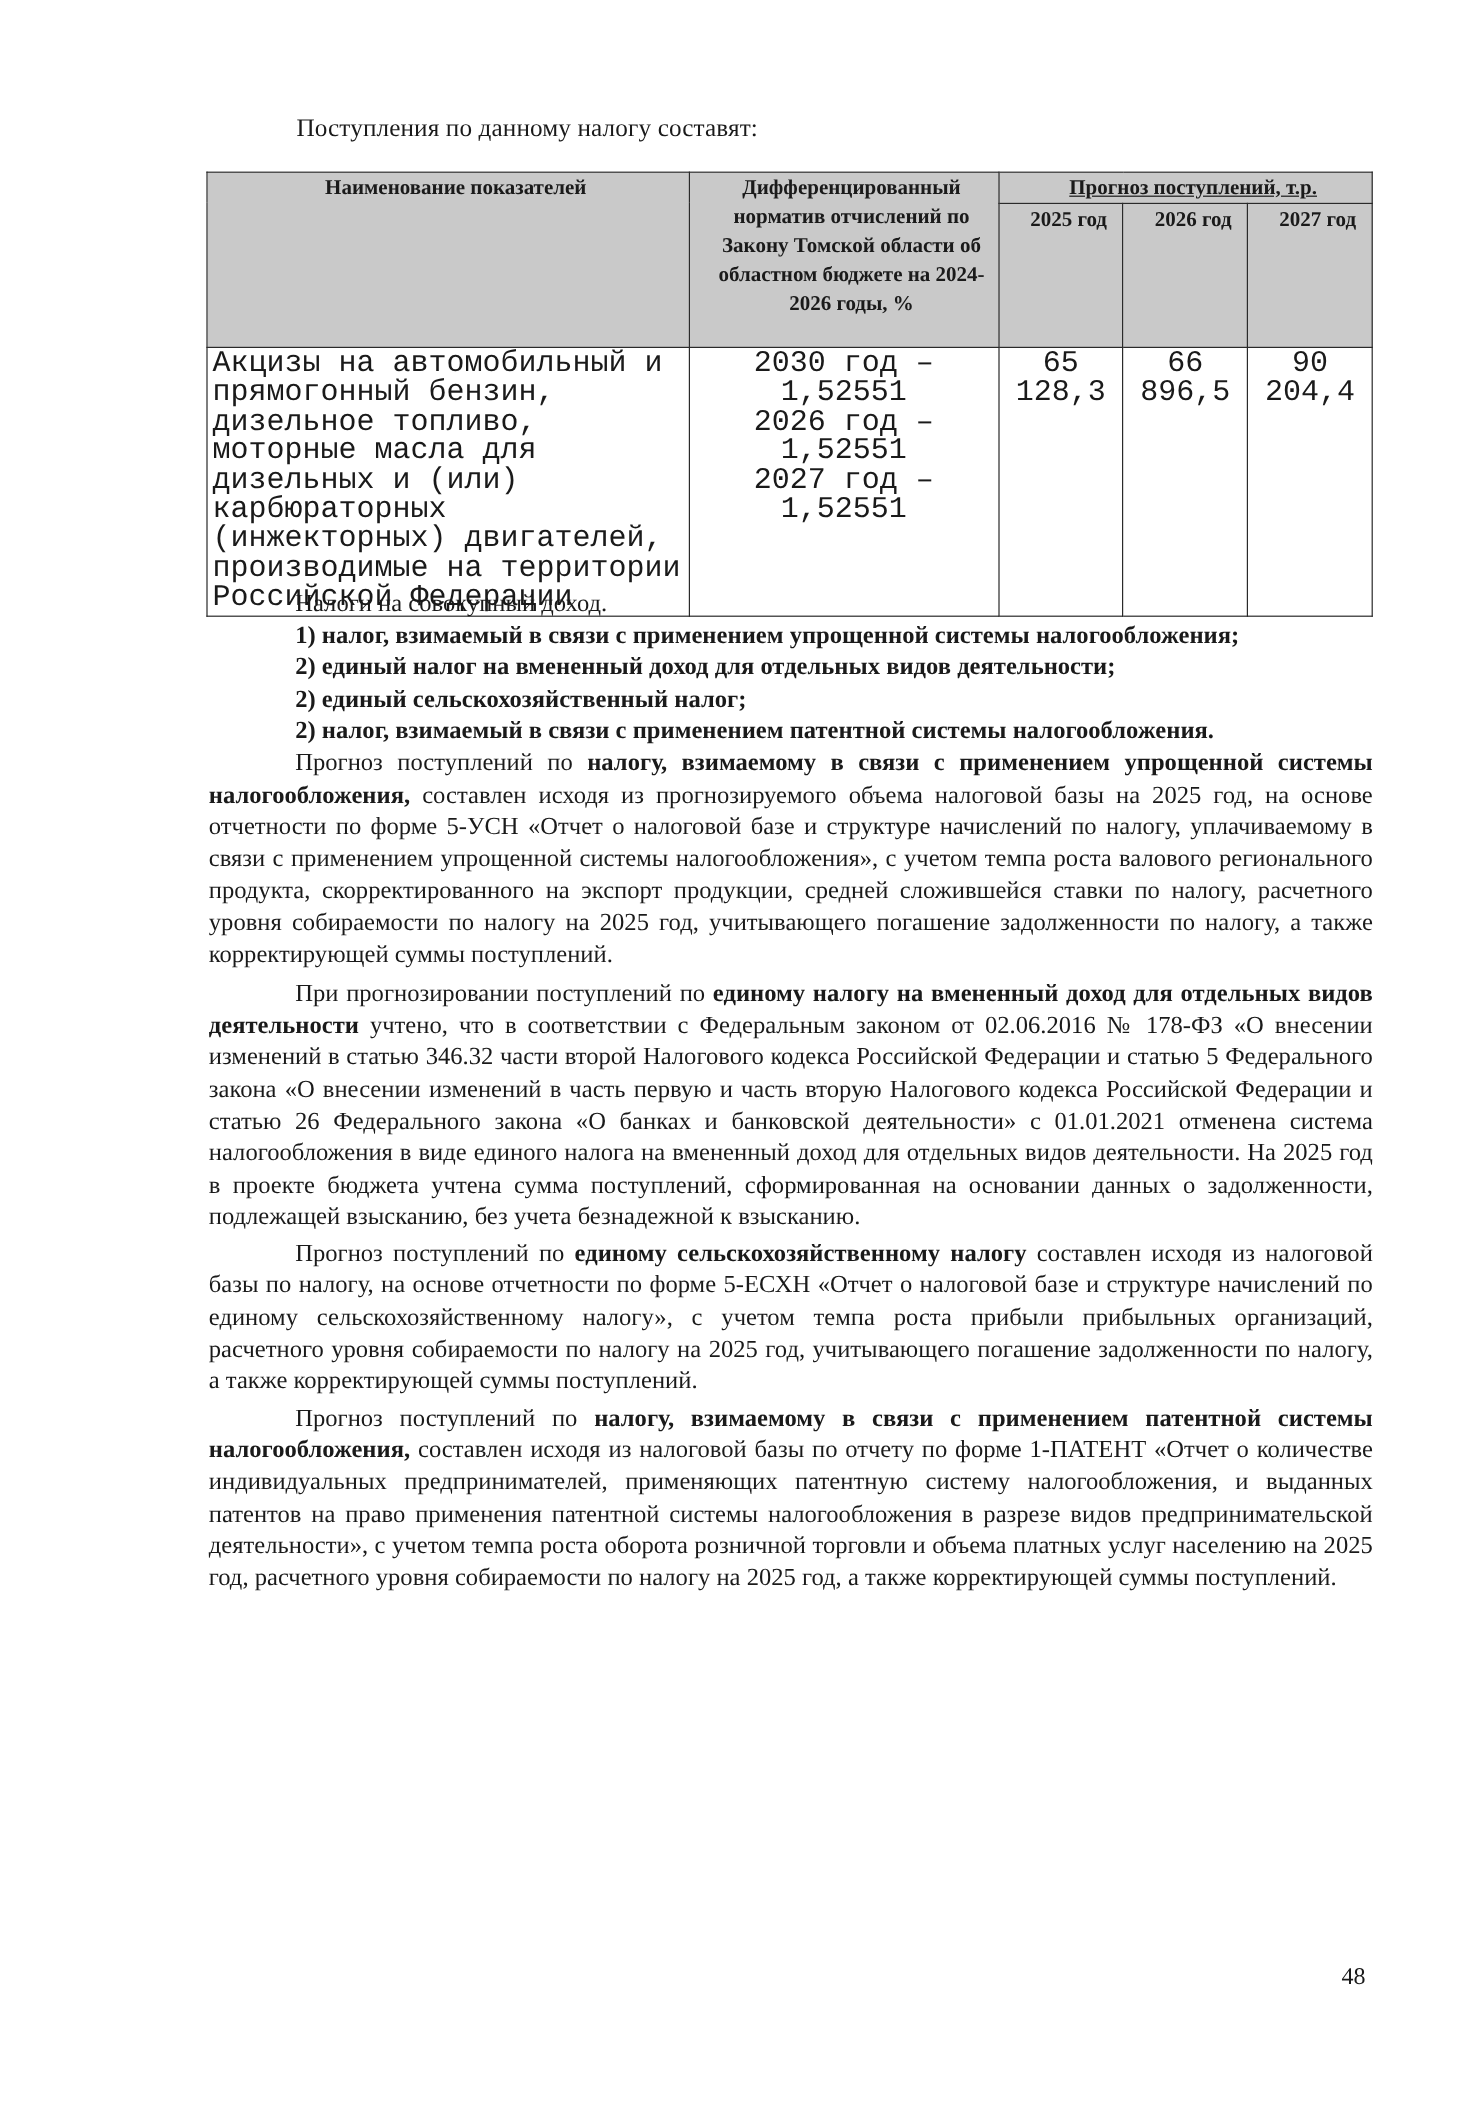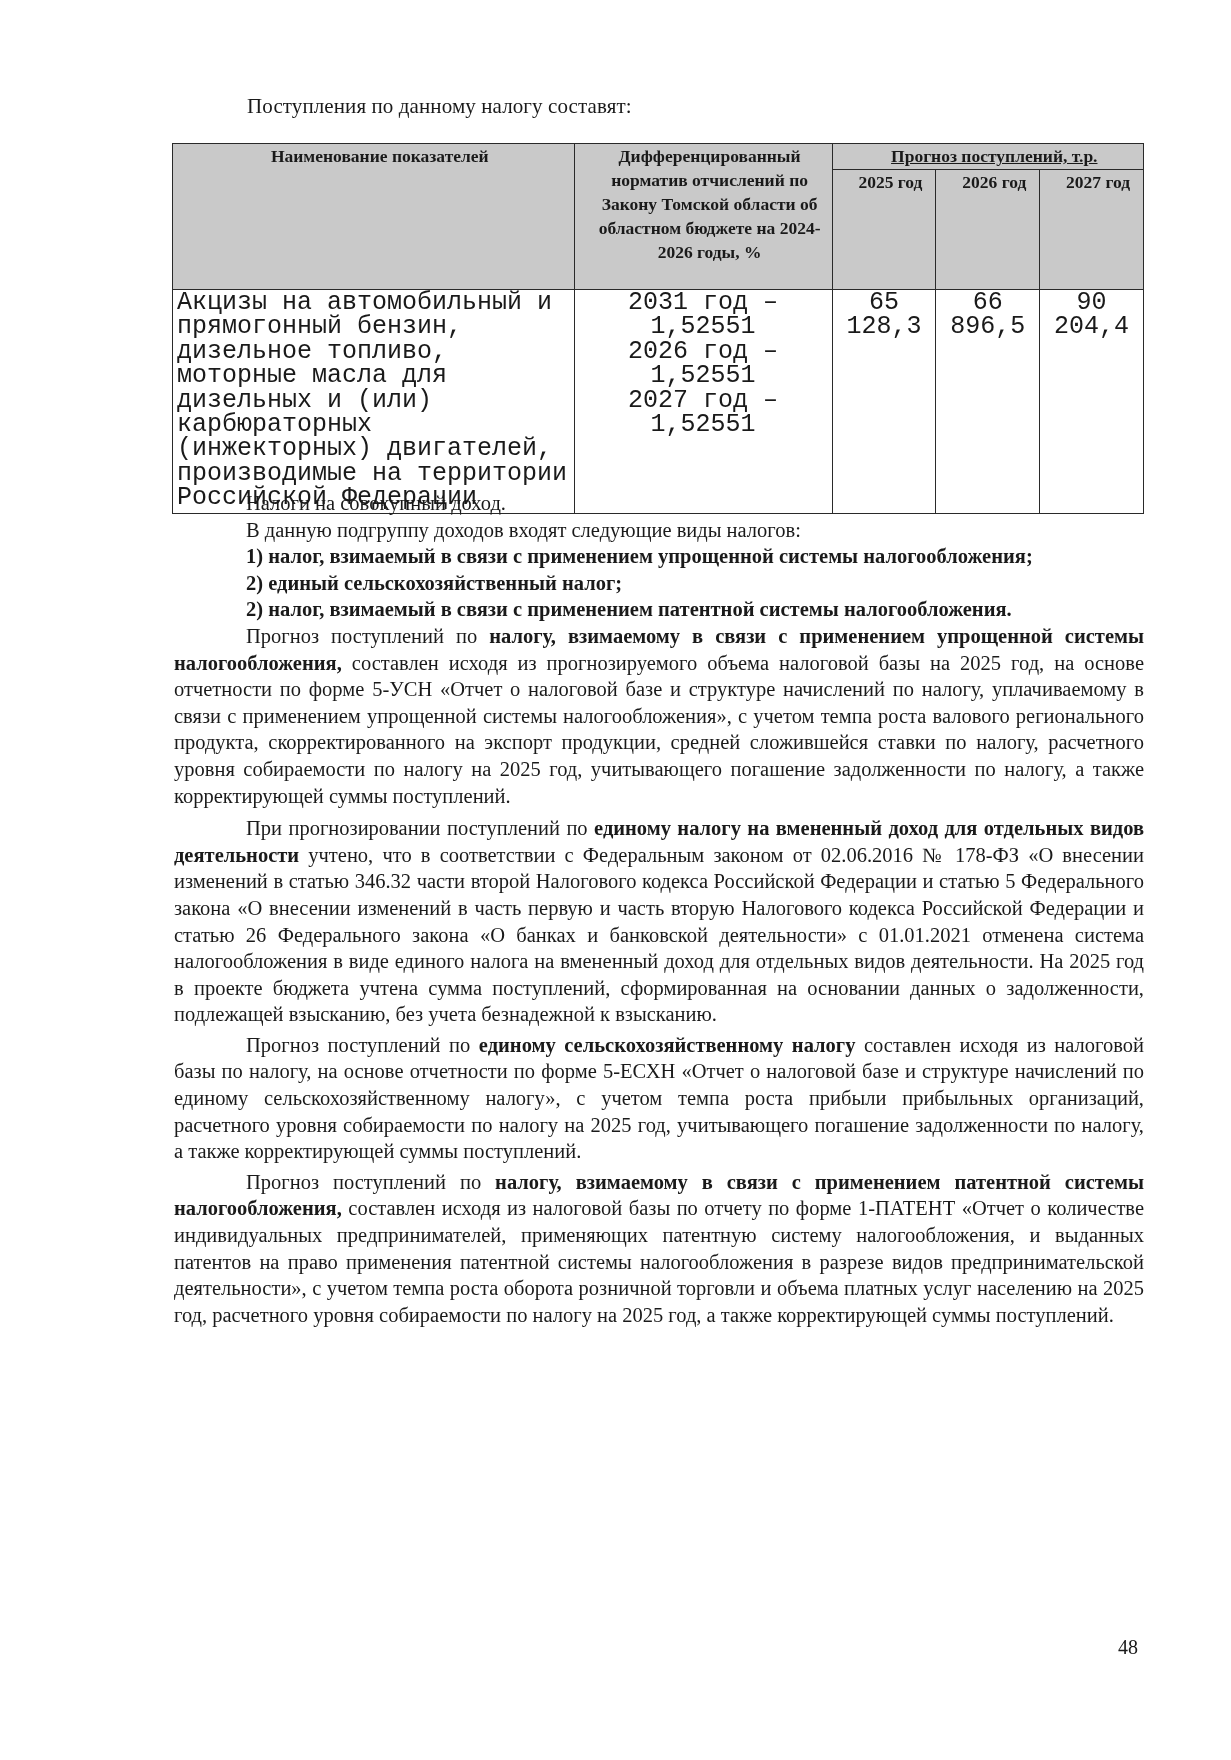--- a/index.html
+++ b/index.html
@@ -118,35 +118,35 @@
       <tr>
         <th class="th-year">2025 год</th>
         <th class="th-year">2026 год</th>
         <th class="th-year">2027 год</th>
       </tr>
     </thead>
     <tbody>
       <tr>
         <td class="name-cell">Акцизы на автомобильный и прямогонный бензин, дизельное топливо, моторные масла для дизельных и (или) карбюраторных (инжекторных) двигателей, производимые на территории Российской Федерации</td>
         <td class="norm-cell">
-          <span class="norm-line">2031 год – 1,52551</span>
+          <span class="norm-line">2030 год – 1,52551</span>
           <span class="norm-line">2026 год – 1,52551</span>
           <span class="norm-line">2027 год – 1,52551</span>
         </td>
         <td class="val-cell">65 128,3</td>
         <td class="val-cell">66 896,5</td>
         <td class="val-cell">90 204,4</td>
       </tr>
     </tbody>
   </table>
 
   <div class="text-block" style="top: 490px;">
     <p class="heading-bold">Налоги на совокупный доход.</p>
-    <p>В данную подгруппу доходов входят следующие виды налогов:</p>
     <p class="item">1) налог, взимаемый в связи с применением упрощенной системы налогообложения;</p>
+    <p class="item">2) единый налог на вмененный доход для отдельных видов деятельности;</p>
     <p class="item">2) единый сельскохозяйственный налог;</p>
     <p class="item">2) налог, взимаемый в связи с применением патентной системы налогообложения.</p>
 
     <p><span>Прогноз поступлений по </span><span class="b">налогу, взимаемому в связи с применением упрощенной системы налогообложения,</span><span> составлен исходя из прогнозируемого объема налоговой базы на 2025 год, на основе отчетности по форме 5-УСН «Отчет о налоговой базе и структуре начислений по налогу, уплачиваемому в связи с применением упрощенной системы налогообложения», с учетом темпа роста валового регионального продукта, скорректированного на экспорт продукции, средней сложившейся ставки по налогу, расчетного уровня собираемости по налогу на 2025 год, учитывающего погашение задолженности по налогу, а также корректирующей суммы поступлений.</span></p>
 
     <p style="margin-top: 6px;"><span>При прогнозировании поступлений по </span><span class="b">единому налогу на вмененный доход для отдельных видов деятельности</span><span> учтено, что в соответствии с Федеральным законом от 02.06.2016 № 178-ФЗ «О внесении изменений в статью 346.32 части второй Налогового кодекса Российской Федерации и статью 5 Федерального закона «О внесении изменений в часть первую и часть вторую Налогового кодекса Российской Федерации и статью 26 Федерального закона «О банках и банковской деятельности» с 01.01.2021 отменена система налогообложения в виде единого налога на вмененный доход для отдельных видов деятельности. На 2025 год в проекте бюджета учтена сумма поступлений, сформированная на основании данных о задолженности, подлежащей взысканию, без учета безнадежной к взысканию.</span></p>
 
     <p style="margin-top: 4px;"><span>Прогноз поступлений по </span><span class="b">единому сельскохозяйственному налогу</span><span> составлен исходя из налоговой базы по налогу, на основе отчетности по форме 5-ЕСХН «Отчет о налоговой базе и структуре начислений по единому сельскохозяйственному налогу», с учетом темпа роста прибыли прибыльных организаций, расчетного уровня собираемости по налогу на 2025 год, учитывающего погашение задолженности по налогу, а также корректирующей суммы поступлений.</span></p>
 
     <p style="margin-top: 4px;"><span>Прогноз поступлений по </span><span class="b">налогу, взимаемому в связи с применением патентной системы налогообложения,</span><span> составлен исходя из налоговой базы по отчету по форме 1-ПАТЕНТ «Отчет о количестве индивидуальных предпринимателей, применяющих патентную систему налогообложения, и выданных патентов на право применения патентной системы налогообложения в разрезе видов предпринимательской деятельности», с учетом темпа роста оборота розничной торговли и объема платных услуг населению на 2025 год, расчетного уровня собираемости по налогу на 2025 год, а также корректирующей суммы поступлений.</span></p>

